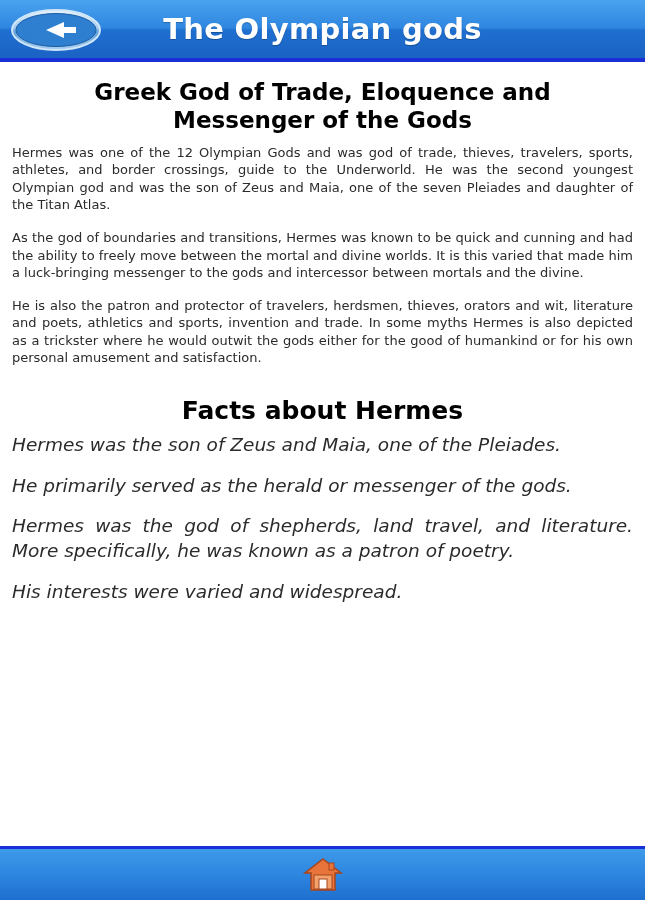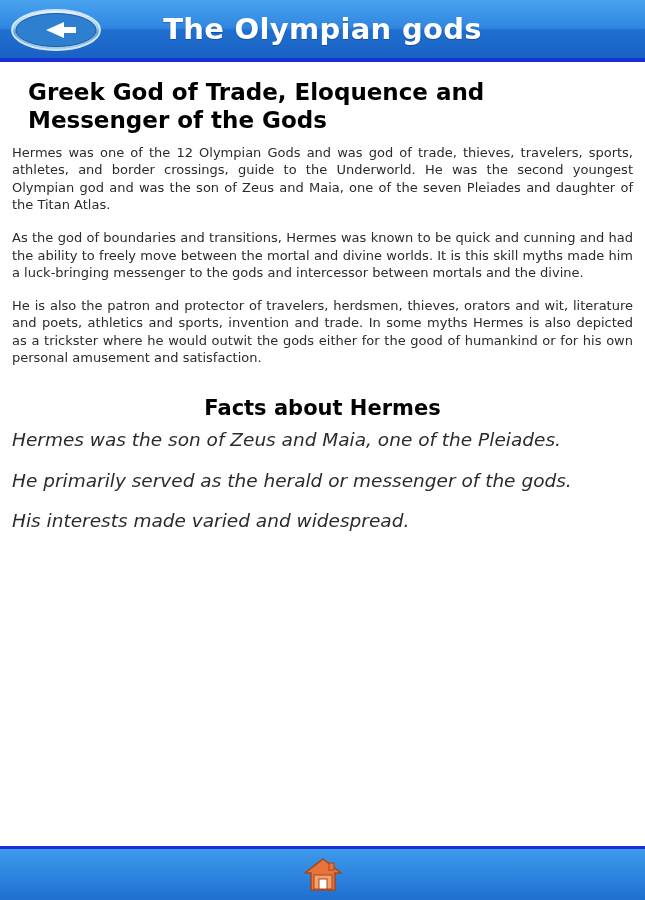--- a/index.html
+++ b/index.html
@@ -54,30 +54,31 @@
 
   
   .content {
     flex: 1 1 auto;
     overflow: hidden;
     padding: 14px 12px 0 12px;
     box-sizing: border-box;
     background: #ffffff;
   }
   .section-title {
+    text-align: center;
     font-size: 23px;
     font-weight: bold;
     color: #000000;
     line-height: 1.22;
     margin: 2px 16px 10px 16px;
     font-family: "DejaVu Sans", sans-serif;
   }
   .facts-title {
     text-align: center;
-    font-size: 21px;
+    font-size: 25px;
     font-weight: bold;
     color: #000000;
     margin: 30px 0 8px 0;
     font-family: "DejaVu Sans", sans-serif;
   }
   p.body-text {
     font-size: 13px;
     line-height: 1.33;
     color: #2b2b2b;
     text-align: justify;
@@ -137,28 +138,29 @@
       </svg>
     </div>
     <div class="header-title">The Olympian gods</div>
   </div>
 
   <div class="content">
 
     <div class="section-title">Greek God of Trade, Eloquence and Messenger of the Gods</div>
 
     <p class="body-text">Hermes was one of the 12 Olympian Gods and was god of trade, thieves, travelers, sports, athletes, and border crossings, guide to the Underworld. He was the second youngest Olympian god and was the son of Zeus and Maia, one of the seven Pleiades and daughter of the Titan Atlas.</p>
-    <p class="body-text">As the god of boundaries and transitions, Hermes was known to be quick and cunning and had the ability to freely move between the mortal and divine worlds. It is this skill myths made him a luck-bringing messenger to the gods and intercessor between mortals and the divine.</p>
+    <p class="body-text">As the god of boundaries and transitions, Hermes was known to be quick and cunning and had the ability to freely move between the mortal and divine worlds. It is this varied that made him a luck-bringing messenger to the gods and intercessor between mortals and the divine.</p>
     <p class="body-text">He is also the patron and protector of travelers, herdsmen, thieves, orators and wit, literature and poets, athletics and sports, invention and trade. In some myths Hermes is also depicted as a trickster where he would outwit the gods either for the good of humankind or for his own personal amusement and satisfaction.</p>
 
     <div class="facts-title">Facts about Hermes</div>
 
     <p class="fact-text">Hermes was the son of Zeus and Maia, one of the Pleiades.</p>
     <p class="fact-text">He primarily served as the herald or messenger of the gods.</p>
-    <p class="fact-text">His interests made varied and widespread.</p>
+    <p class="fact-text">Hermes was the god of shepherds, land travel, and literature. More specifically, he was known as a patron of poetry.</p>
+    <p class="fact-text">His interests were varied and widespread.</p>
 
   </div>
 
   <div class="footer">
     <div class="home-button">
       <svg width="40" height="38" viewBox="0 0 40 38">
         <polygon points="20,3 38,17 32,17 32,34 8,34 8,17 2,17" fill="#e8743b" stroke="#a8451c" stroke-width="1.5"></polygon>
         <rect x="11" y="19" width="18" height="14" fill="#f4a26b" stroke="#a8451c" stroke-width="1"></rect>
         <rect x="16" y="23" width="8" height="10" fill="#ffffff" stroke="#a8451c" stroke-width="1"></rect>
         <rect x="26" y="7" width="5" height="7" fill="#e8743b" stroke="#a8451c" stroke-width="1"></rect>

